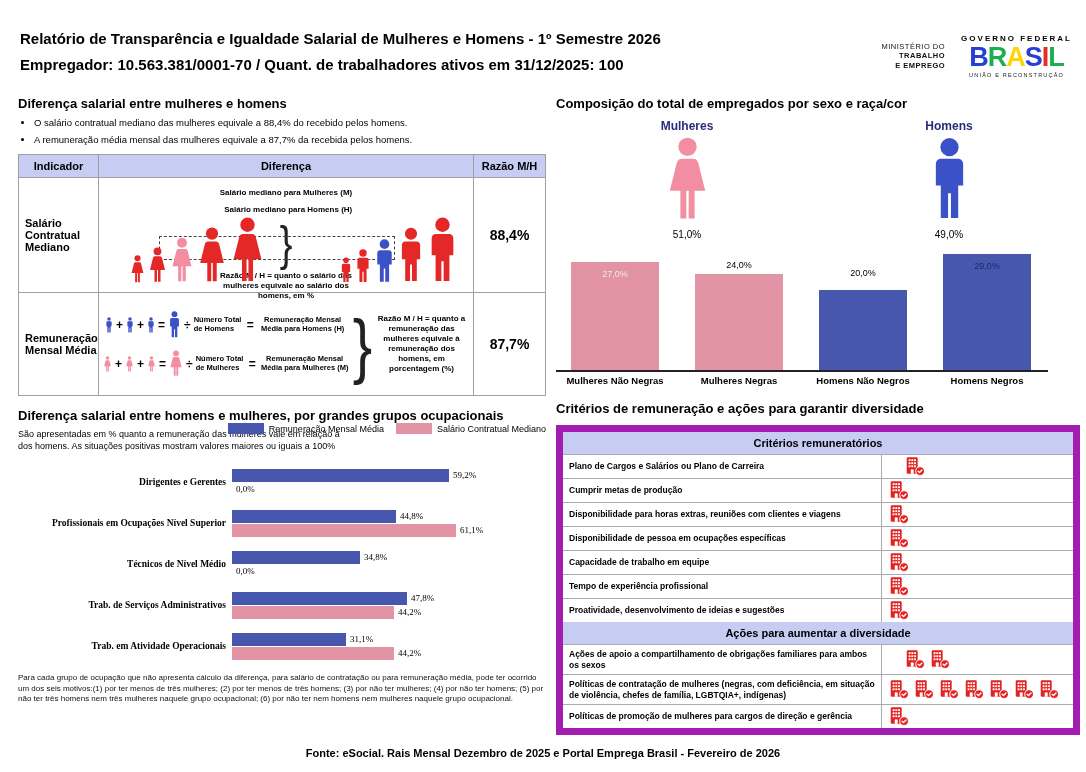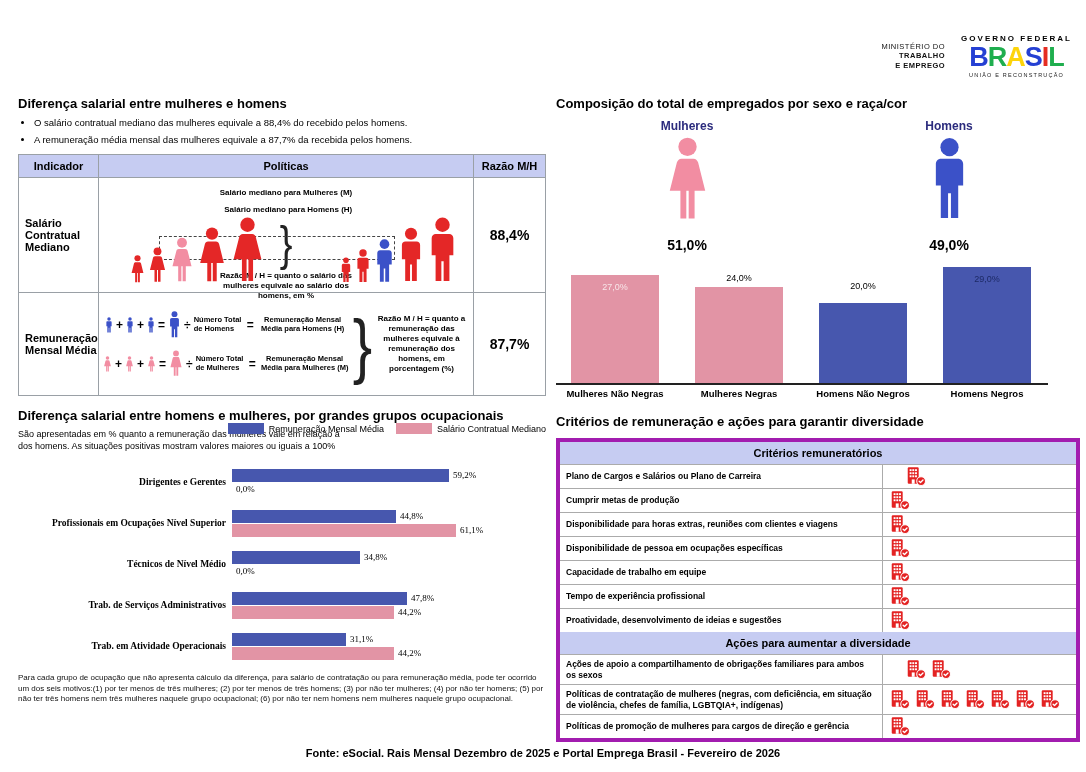--- a/index.html
+++ b/index.html
@@ -54,29 +54,29 @@
   .occ-label{width:208px;text-align:right;padding-right:6px;font-size:9.5px;font-weight:bold;line-height:11px;}
   .occ-bars{flex:1;}
   .bar-line{display:flex;align-items:center;height:14px;}
   .hbar{height:13px;}
   .bar-val{font-size:9px;margin-left:4px;white-space:nowrap;}
   .occ-footnote{font-size:8px;line-height:10.5px;margin-top:8px;color:#111;}
   
   .comp-people{display:flex;justify-content:space-around;margin-top:8px;}
   .comp-block{width:150px;text-align:center;}
   .comp-name{font-size:12px;font-weight:bold;color:#2B2B7D;margin-bottom:4px;}
-  .comp-pct{font-size:14px;font-weight:bold;margin-top:16px;}
+  .comp-pct{font-size:10px;font-weight:normal;margin-top:8px;}
   .comp-chart{position:relative;width:492px;height:120px;margin-top:10px;border-bottom:2px solid #222;}
   .comp-col{position:absolute;bottom:0;width:88px;height:120px;}
   .comp-bar{position:absolute;bottom:0;left:0;width:100%;}
   .comp-val{position:absolute;width:100%;text-align:center;font-size:9px;}
   .comp-cats{position:relative;width:492px;height:14px;margin-top:3px;}
   .comp-cat{position:absolute;width:110px;text-align:center;font-size:9.5px;font-weight:bold;white-space:nowrap;}
   
-  .crit-table{margin-top:9px;border:4px solid #a21caf;}
+  .crit-table{margin-top:9px;border:7px solid #a21caf;}
   .crit-hdr{background:#C6CCF2;font-size:11px;font-weight:bold;text-align:center;padding:5px 2px;}
   .crit-row{display:flex;border-top:1px solid #ABABAB;}
   .crit-hdr + .crit-row{border-top:1px solid #ABABAB;gap:16px;}
   .crit-label{width:60%;border-right:1px solid #ABABAB;font-size:8.5px;font-weight:bold;
               padding:4px 6px;line-height:10.5px;display:flex;align-items:center;}
   .crit-icons{flex:1;display:flex;align-items:center;gap:6px;padding:2px 8px;}
   
   .footer{position:absolute;left:0;bottom:13px;width:100%;text-align:center;font-size:11px;font-weight:bold;}
 </style>
 </head>
@@ -90,20 +90,24 @@
     </g>
     <g id="sym-woman">
       <circle cx="17" cy="7.5" r="7"></circle>
       <path d="M12.5 16.5h9c2 0 3.1 1.3 3.6 3L30.5 41h-8.1v21h-4.5V41h-1.8v21h-4.5V41H3.5l5.4-21.5c.5-1.7 1.6-3 3.6-3z"></path>
     </g>
   </defs>
 </svg>
 
 <div class="page">
 
+  <div class="hdr-titles">
+    <div>Relatório de Transparência e Igualdade Salarial de Mulheres e Homens - 1º Semestre 2026</div>
+    <div>Empregador: 10.563.381/0001-70 / Quant. de trabalhadores ativos em 31/12/2025: 100</div>
+  </div>
   <div class="logos">
     <div class="ministry">
       <div>MINISTÉRIO DO</div>
       <div class="b">TRABALHO</div>
       <div class="b">E EMPREGO</div>
     </div>
     <div class="gov">
       <div class="gov-top">GOVERNO FEDERAL</div>
       <div class="gov-brand" id="gov-brand"><span style="color: rgb(37, 64, 211);">B</span><span style="color: rgb(31, 174, 78);">R</span><span style="color: rgb(253, 212, 10);">A</span><span style="color: rgb(37, 64, 211);">S</span><span style="color: rgb(229, 44, 34);">I</span><span style="color: rgb(31, 174, 78);">L</span></div>
       <div class="gov-bottom">UNIÃO E RECONSTRUÇÃO</div>
@@ -119,21 +123,21 @@
 
     <table class="ind-table">
       <colgroup>
           <col style="width:80px">
           <col>
           <col style="width:72px">
         </colgroup>
       <thead>
         <tr>
           <th>Indicador</th>
-          <th>Políticas</th>
+          <th>Diferença</th>
           <th>Razão M/H</th>
         </tr>
       </thead>
       <tbody>
         <tr>
           <td class="ind-cell">Salário Contratual Mediano</td>
           <td>
             <div class="def1">
               <div class="def1-top">
                 <div class="def1-lines">

